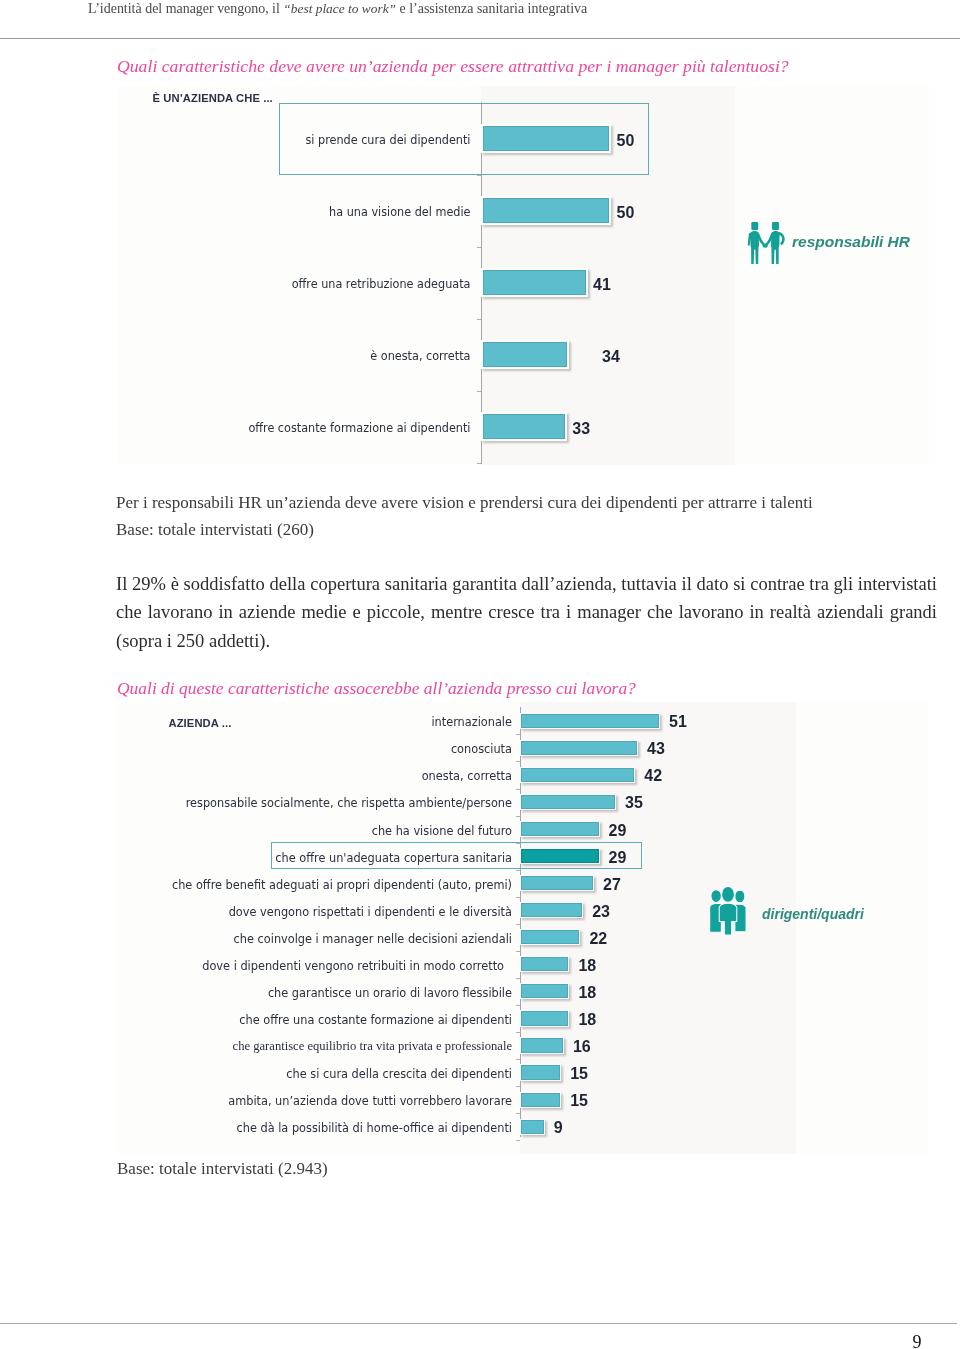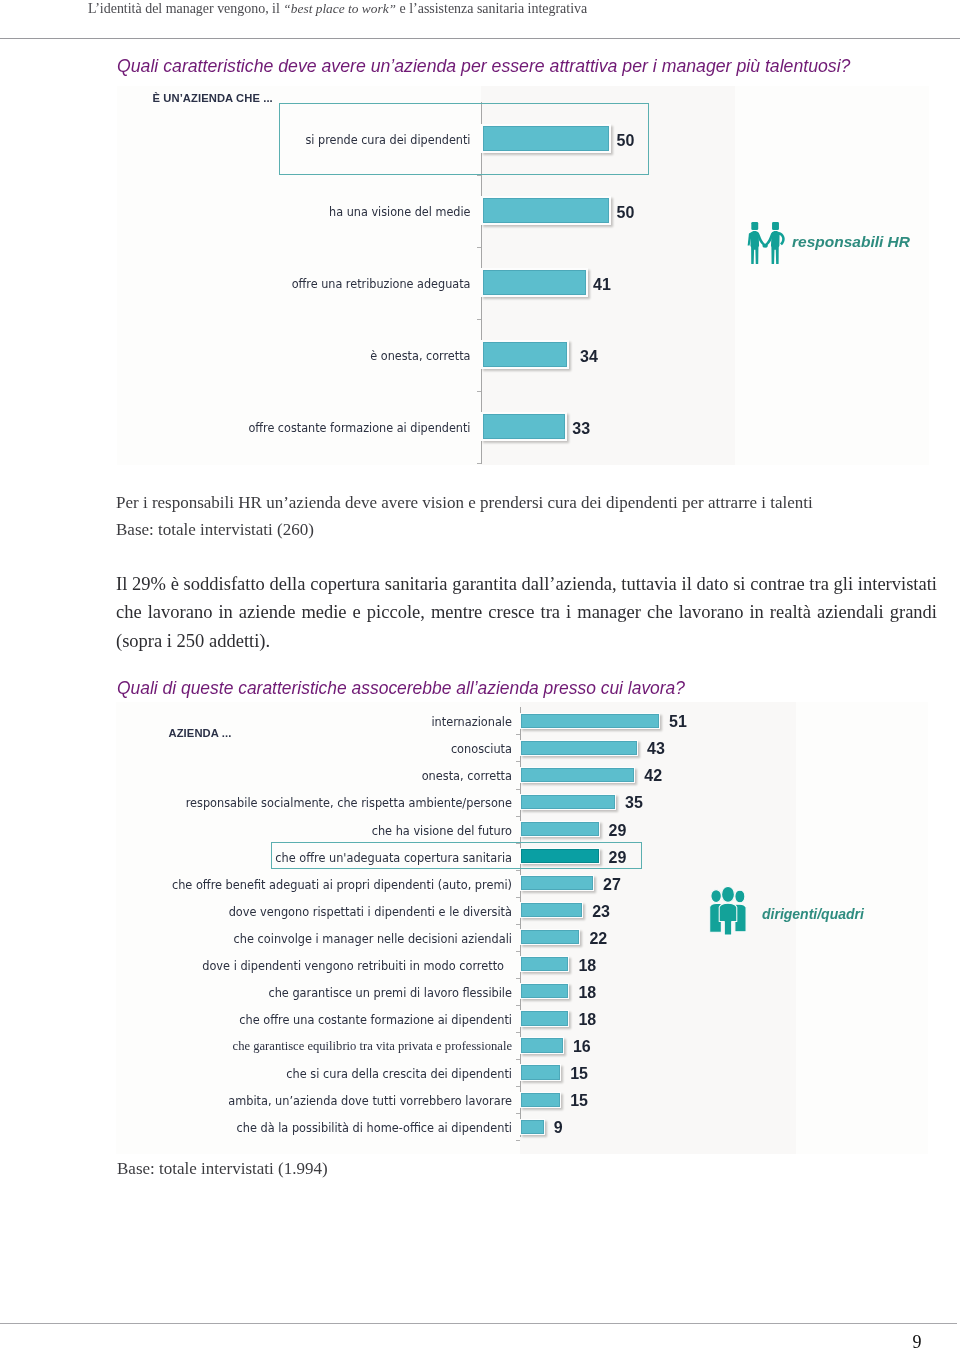--- a/index.html
+++ b/index.html
@@ -10,22 +10,22 @@
   
   .runhead{position:absolute;left:88px;top:1px;width:840px;
     font-family:"Liberation Serif",serif;font-size:13.95px;color:#4a4a4f;white-space:nowrap;}
   .runhead i{font-style:italic;font-size:13.4px;}
   .rule-top{position:absolute;left:0;top:38px;width:960px;height:1px;background:#9a9a9e;}
   .rule-bot{position:absolute;left:0;top:1323px;width:957px;height:1px;background:#a8a8ac;}
   .pagenum{position:absolute;left:897px;top:1332px;width:40px;text-align:center;
     font-family:"Liberation Serif",serif;font-size:18px;color:#101010;}
 
   
-  .question{position:absolute;font-family:Liberation Sans, sans-serif;font-style:italic;
-    font-size:17.6px;color:#701a75;white-space:nowrap;line-height:22px;}
+  .question{position:absolute;font-family:Liberation Serif, serif;font-style:italic;
+    font-size:17.6px;color:#ec4899;white-space:nowrap;line-height:22px;}
   #q1{left:117px;top:55px;font-size:17.7px;}
   #q2{left:117px;top:677px;font-size:17.45px;}
 
   
   .finding{position:absolute;left:116px;top:492px;width:860px;white-space:nowrap;
     font-family:"Liberation Serif",serif;font-size:17px;color:#3c3c40;line-height:21px;}
   .base{position:absolute;font-family:"Liberation Serif",serif;font-size:17px;color:#3c3c40;
     white-space:nowrap;line-height:21px;}
   #base1{left:116px;top:519px;}
   #base2{left:117px;top:1158px;}
@@ -83,21 +83,21 @@
       <div class="cat" style="left:120px;top:118.3px;width:233.5px;">ha una visione del medie</div>
       <div class="bar" style="left:364px;top:110.3px;width:130px;height:28.5px;"></div>
       <div class="val" style="left:499.5px;top:117.8px;">50</div>
       <div class="tick" style="left:360px;top:232.55px;"></div>
       <div class="cat" style="left:120px;top:190.3px;width:233.5px;">offre una retribuzione adeguata</div>
       <div class="bar" style="left:364px;top:182.3px;width:106.60000000000001px;height:28.5px;"></div>
       <div class="val" style="left:476.1px;top:189.8px;">41</div>
       <div class="tick" style="left:360px;top:304.55px;"></div>
       <div class="cat" style="left:120px;top:262.3px;width:233.5px;">è onesta, corretta</div>
       <div class="bar" style="left:364px;top:254.3px;width:88.4px;height:28.5px;"></div>
-      <div class="val" style="left:463px;top:261.8px;">34</div>
+      <div class="val" style="left:485px;top:261.8px;">34</div>
       <div class="tick" style="left:360px;top:376.55px;"></div>
       <div class="cat" style="left:120px;top:334.3px;width:233.5px;">offre costante formazione ai dipendenti</div>
       <div class="bar" style="left:364px;top:326.3px;width:85.8px;height:28.5px;"></div>
       <div class="val" style="left:455.3px;top:333.8px;">33</div>
       <div class="legend" style="left:630px;top:136px;">
         <span class="licon" style="width:38px;height:42px;display:inline-block;"><svg viewBox="4 2 88 106" width="100%" height="100%" preserveAspectRatio="none">
             <g fill="#12A097">
               <rect x="14" y="2" width="16" height="20" rx="3"></rect>
               <path d="M14 28 L8.5 31 L5.5 61 L10 61.5 L14.5 36 Z"></path>
               <path d="M12.5 29.5 C14.5 26.5 18 25 21.8 25 C25.6 25 29 26.5 31 29.5 L32 62 L30.5 66 L30 108 L24.3 108 L23.4 72 L20.4 72 L19.5 108 L13.8 108 L13.5 66 L12 62 Z"></path>
@@ -118,21 +118,21 @@
   <div class="bodytext">
     <div class="bl">Il 29% è soddisfatto della copertura sanitaria garantita dall’azienda, tuttavia il dato si contrae tra gli intervistati</div>
     <div class="bl">che lavorano in aziende medie e piccole, mentre cresce tra i manager che lavorano in realtà aziendali grandi</div>
     <div class="bl last">(sopra i 250 addetti).</div>
   </div>
 
   <div class="question" id="q2">Quali di queste caratteristiche assocerebbe all’azienda presso cui lavora?</div>
 
   <div class="chart" id="chart2">
       <div class="plotbg" style="left:404px;width:276px;"></div>
-      <div class="chart-title" style="left:52.5px;top:25px;text-align:right;">AZIENDA ...</div>
+      <div class="chart-title" style="left:52.5px;top:15px;text-align:right;">AZIENDA ...</div>
       <div class="axisline" style="left:404px;top:4.7px;height:430.3px;"></div>
       <div class="tick" style="left:400px;top:32.425px;"></div>
       <div class="cat" style="left:40px;top:12.3px;width:356px;">internazionale</div>
       <div class="bar" style="left:404px;top:10.8px;width:139.995px;height:16.2px;"></div>
       <div class="val" style="left:552.995px;top:11.3px;">51</div>
       <div class="tick" style="left:400px;top:59.474999999999994px;"></div>
       <div class="cat" style="left:40px;top:39.35px;width:356px;">conosciuta</div>
       <div class="bar" style="left:404px;top:37.85px;width:118.03500000000001px;height:16.2px;"></div>
       <div class="val" style="left:531.035px;top:38.35px;">43</div>
       <div class="tick" style="left:400px;top:86.525px;"></div>
@@ -162,21 +162,21 @@
       <div class="val" style="left:476.135px;top:200.65px;">23</div>
       <div class="tick" style="left:400px;top:248.82500000000002px;"></div>
       <div class="cat" style="left:40px;top:228.70000000000002px;width:356px;">che coinvolge i manager nelle decisioni aziendali</div>
       <div class="bar" style="left:404px;top:227.20000000000002px;width:60.39px;height:16.2px;"></div>
       <div class="val" style="left:473.39px;top:227.70000000000002px;">22</div>
       <div class="tick" style="left:400px;top:275.87500000000006px;"></div>
       <div class="cat" style="left:32px;top:255.75000000000003px;width:356px;">dove i dipendenti vengono retribuiti in modo corretto</div>
       <div class="bar" style="left:404px;top:254.25000000000003px;width:49.410000000000004px;height:16.2px;"></div>
       <div class="val" style="left:462.41px;top:254.75000000000003px;">18</div>
       <div class="tick" style="left:400px;top:302.925px;"></div>
-      <div class="cat" style="left:40px;top:282.8px;width:356px;">che garantisce un premi di lavoro flessibile</div>
+      <div class="cat" style="left:40px;top:282.8px;width:356px;">che garantisce un orario di lavoro flessibile</div>
       <div class="bar" style="left:404px;top:281.3px;width:49.410000000000004px;height:16.2px;"></div>
       <div class="val" style="left:462.41px;top:281.8px;">18</div>
       <div class="tick" style="left:400px;top:329.975px;"></div>
       <div class="cat" style="left:40px;top:309.85px;width:356px;">che offre una costante formazione ai dipendenti</div>
       <div class="bar" style="left:404px;top:308.35px;width:49.410000000000004px;height:16.2px;"></div>
       <div class="val" style="left:462.41px;top:308.85px;">18</div>
       <div class="tick" style="left:400px;top:357.02500000000003px;"></div>
       <div class="cat" style="left:40px;top:336.90000000000003px;width:356px;font-family:Liberation Serif, serif;">che garantisce equilibrio tra vita privata e professionale</div>
       <div class="bar" style="left:404px;top:335.40000000000003px;width:43.92px;height:16.2px;"></div>
       <div class="val" style="left:456.92px;top:335.90000000000003px;">16</div>
@@ -200,18 +200,18 @@
               <path d="M75 10 C81.2 10 85.5 15.7 85.5 23 C85.5 30.2 81.2 36 75 36 C68.8 36 64.5 30.2 64.5 23 C64.5 15.7 68.8 10 75 10 Z"></path>
               <path d="M88 45.5 C86 41 81.2 38.7 75 38.7 L64.5 38.7 L64.5 96 L88 96 Z"></path>
               <path d="M50 2 C57.8 2 63.5 9.3 63.5 18.5 C63.5 27.7 57.8 35 50 35 C42.2 35 36.5 27.7 36.5 18.5 C36.5 9.3 42.2 2 50 2 Z"></path>
               <path d="M31.5 45 C34 39.7 40.5 37 50 37 C59.5 37 66 39.7 68.5 45 L68.5 75 L57.8 75 L57.8 103 L42.2 103 L42.2 75 L31.5 75 Z"></path>
             </g>
           </svg></span>
         <span class="lbl" style="margin-left:15px;position:relative;top:3px;">dirigenti/quadri</span>
       </div>
     </div>
 
-  <div class="base" id="base2">Base: totale intervistati (1.994)</div>
+  <div class="base" id="base2">Base: totale intervistati (2.943)</div>
 
   <div class="rule-bot"></div>
   <div class="pagenum">9</div>
 
 </div>
 
 </body></html>

